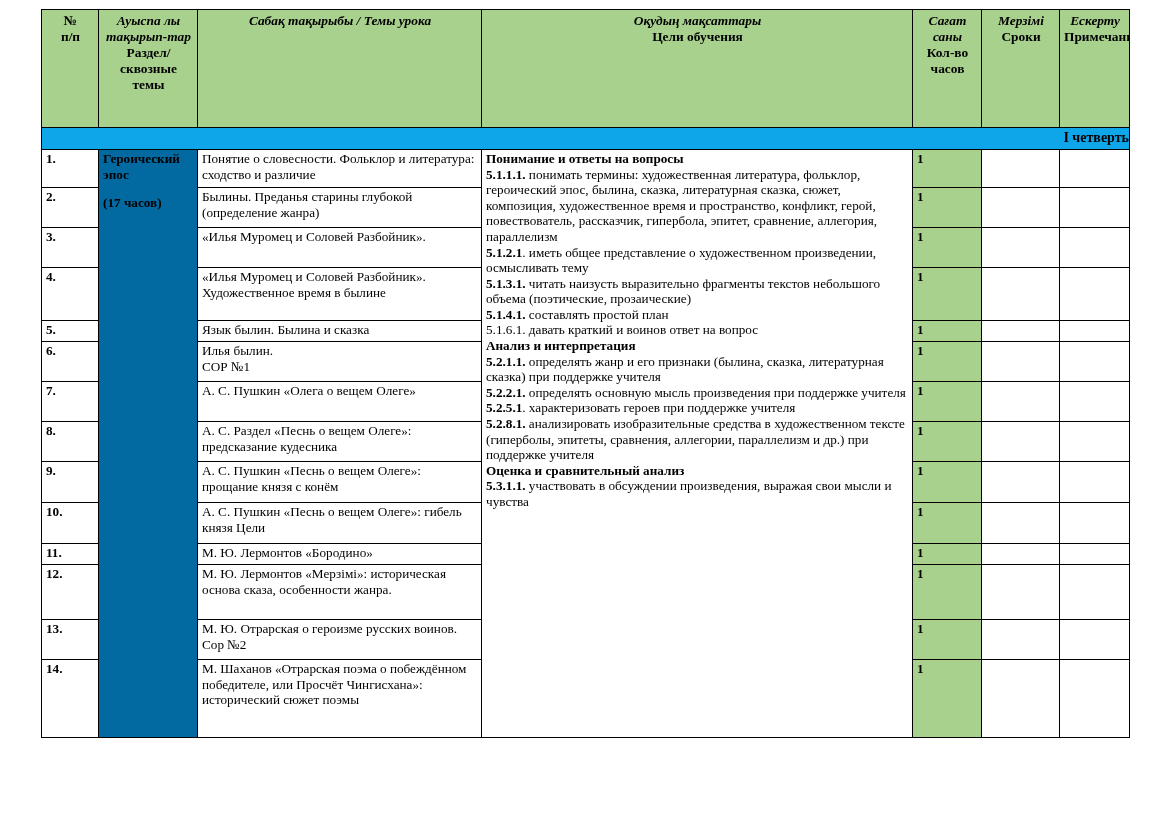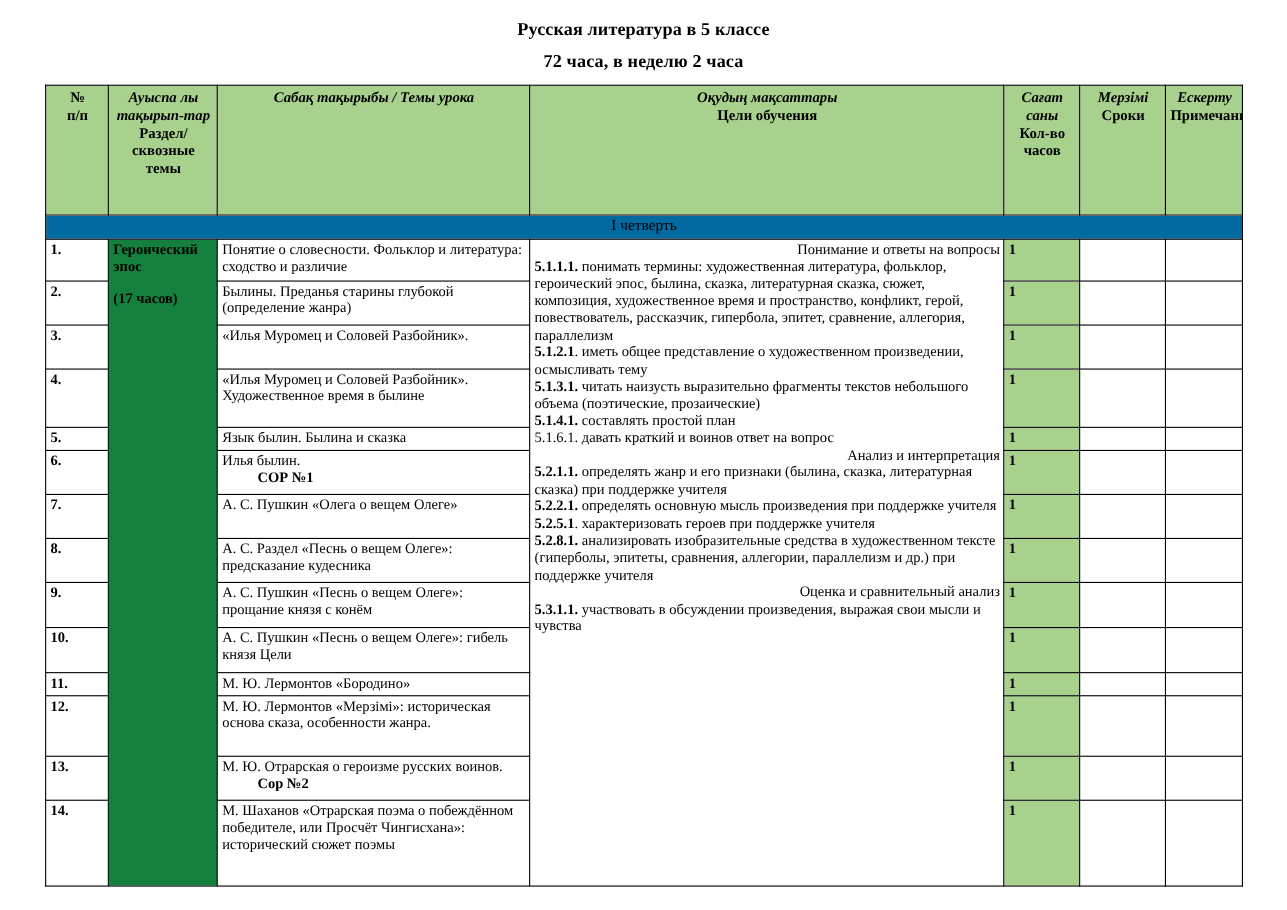--- a/index.html
+++ b/index.html
@@ -78,36 +78,36 @@
     font-weight: bold;
     display: block;
   }
   .ru {
     font-weight: bold;
     display: block;
   }
 
   
   tr.quarter-row td {
-    background: #0369a1;
-    text-align: center;
-    font-weight: normal;
+    background: #0ea5e9;
+    text-align: right;
+    font-weight: bold;
     font-size: 14px;
     padding: 2px 0 3px 0;
     line-height: 1.15;
   }
 
   td.num {
     font-weight: bold;
     text-align: left;
     font-size: 13.4px;
     padding-left: 4px;
   }
   td.section {
-    background: #15803d;
+    background: #0369a1;
     font-weight: bold;
     font-size: 13.6px;
     line-height: 1.35;
     padding-left: 5px;
   }
   td.section .gap {
     display: block;
     height: 13px;
   }
   td.topic {
@@ -125,40 +125,35 @@
     font-weight: bold;
     font-size: 13.4px;
     text-align: left;
     padding-left: 5px;
   }
   td.dates, td.note {
     background: #ffffff;
   }
 
   .goal-h {
-    font-weight: normal;
-    text-align: right;
+    font-weight: bold;
   }
   .goal-code {
     font-weight: bold;
   }
   .goals p {
     margin: 0;
   }
-  .b { font-weight: bold; margin-left: 32px; }
+  .b { font-weight: normal; }
 </style>
 </head>
 <body>
 
 <div class="page">
 
-  <div class="title-block">
-    <div class="title-main">Русская литература в 5 классе</div>
-    <div class="title-sub">72 часа, в неделю 2 часа</div>
-  </div>
 
   <table class="plan">
     <colgroup>
       <col class="c-num">
         <col class="c-sect">
         <col class="c-topic">
         <col class="c-goal">
       <col class="c-hours">
         <col class="c-dates">
         <col class="c-note">

